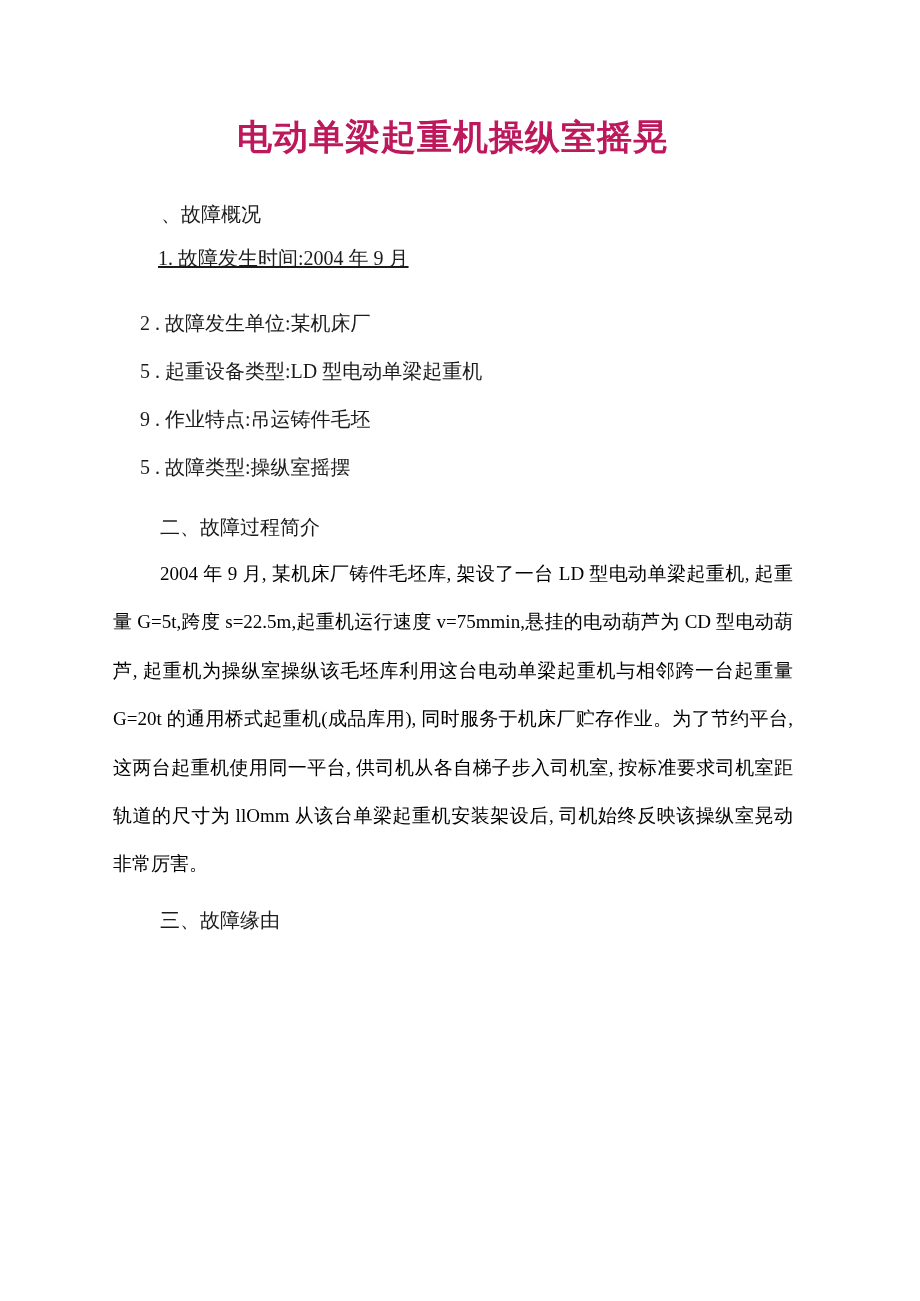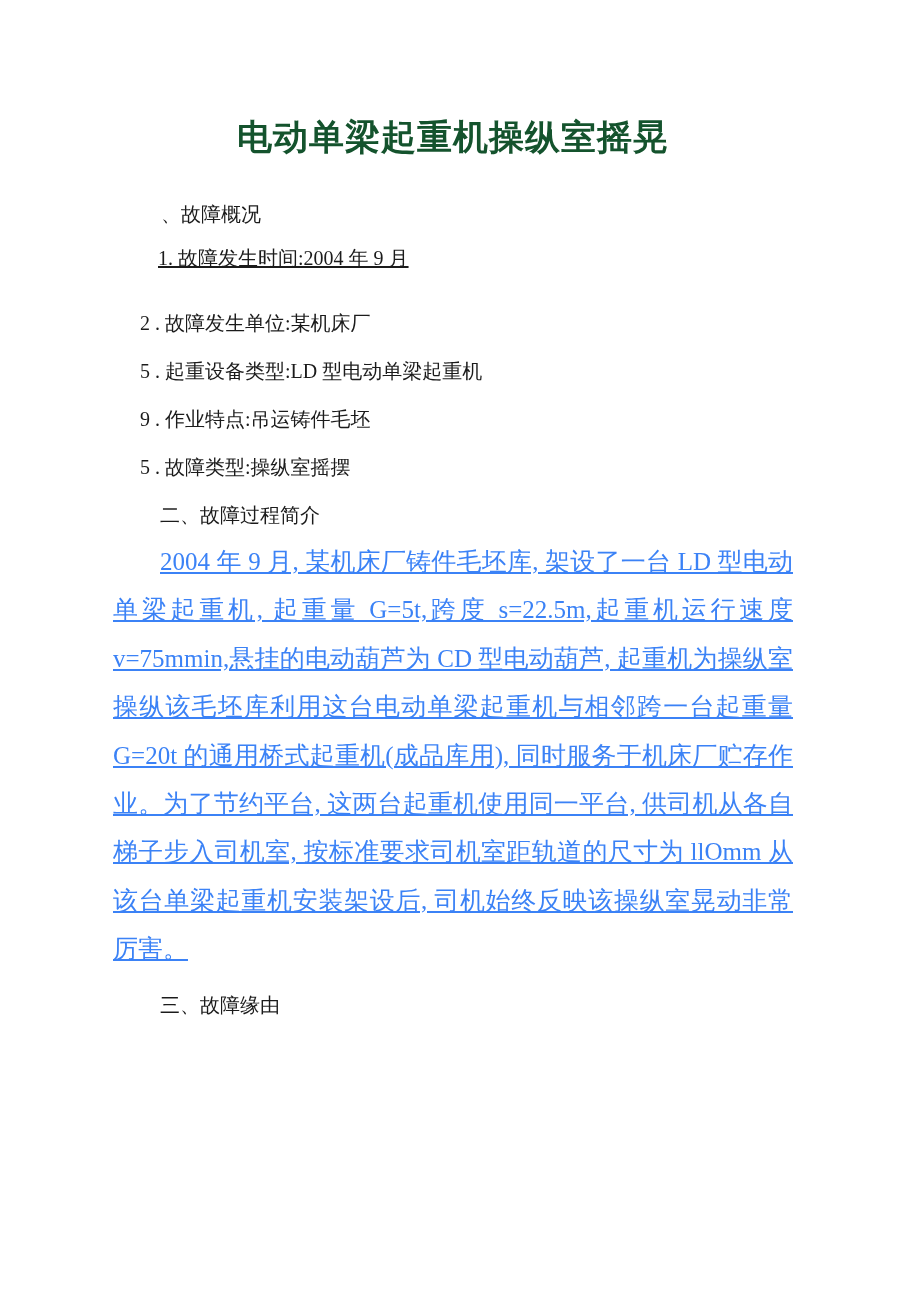--- a/index.html
+++ b/index.html
@@ -20,41 +20,40 @@
     padding-left: 113px;
     padding-right: 127px;
   }
   .doc-title {
     padding-top: 114px;
     font-size: 35px;
     line-height: 48px;
     font-weight: bold;
     text-align: center;
     letter-spacing: 1px;
-    color: #14532d;
+    color: #be185d;
   }
   .line {
     font-size: 20px;
     line-height: 32px;
     white-space: nowrap;
   }
   .heading-1 { margin-top: 36px; margin-left: 48px; }
   .item-1    { margin-top: 12px; margin-left: 45px; text-decoration: underline; }
   .item-2    { margin-top: 33px; margin-left: 27px; }
   .item-n    { margin-top: 16px; margin-left: 27px; }
-  .heading-2 { margin-top: 16px; margin-left: 47px; }
+  .heading-2 { margin-top: 28px; margin-left: 47px; }
   .heading-3 { margin-top: 15px; margin-left: 47px; }
   .para {
     margin-top: 7px;
-    font-size: 25px;
+    font-size: 19px;
     line-height: 48.4px;
     text-align: justify;
     text-indent: 47px;
-    color: #3b82f6;
-    text-decoration: underline;
+    color: #000000;
   }
 </style>
 </head>
 <body>
 
 <div class="page">
   <div class="content">
 
     <div class="doc-title">电动单梁起重机操纵室摇晃</div>
 

